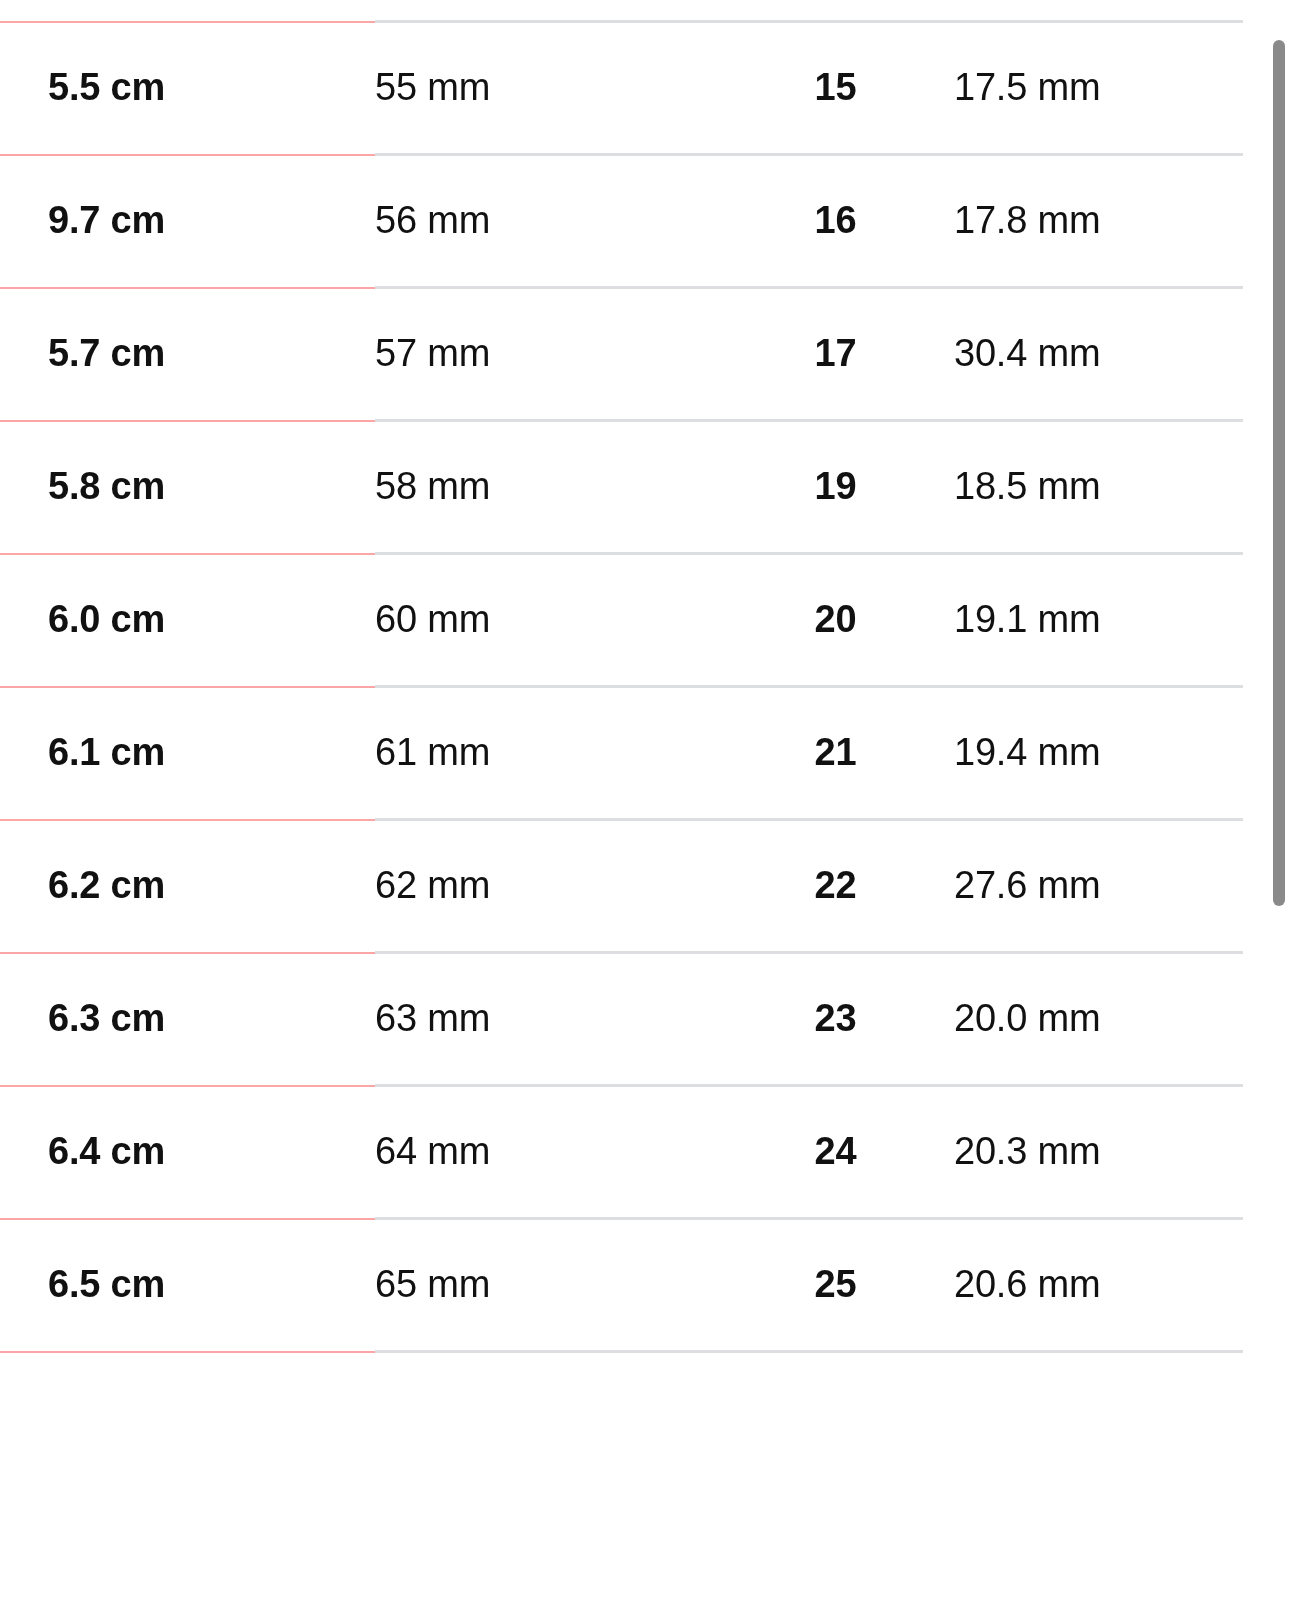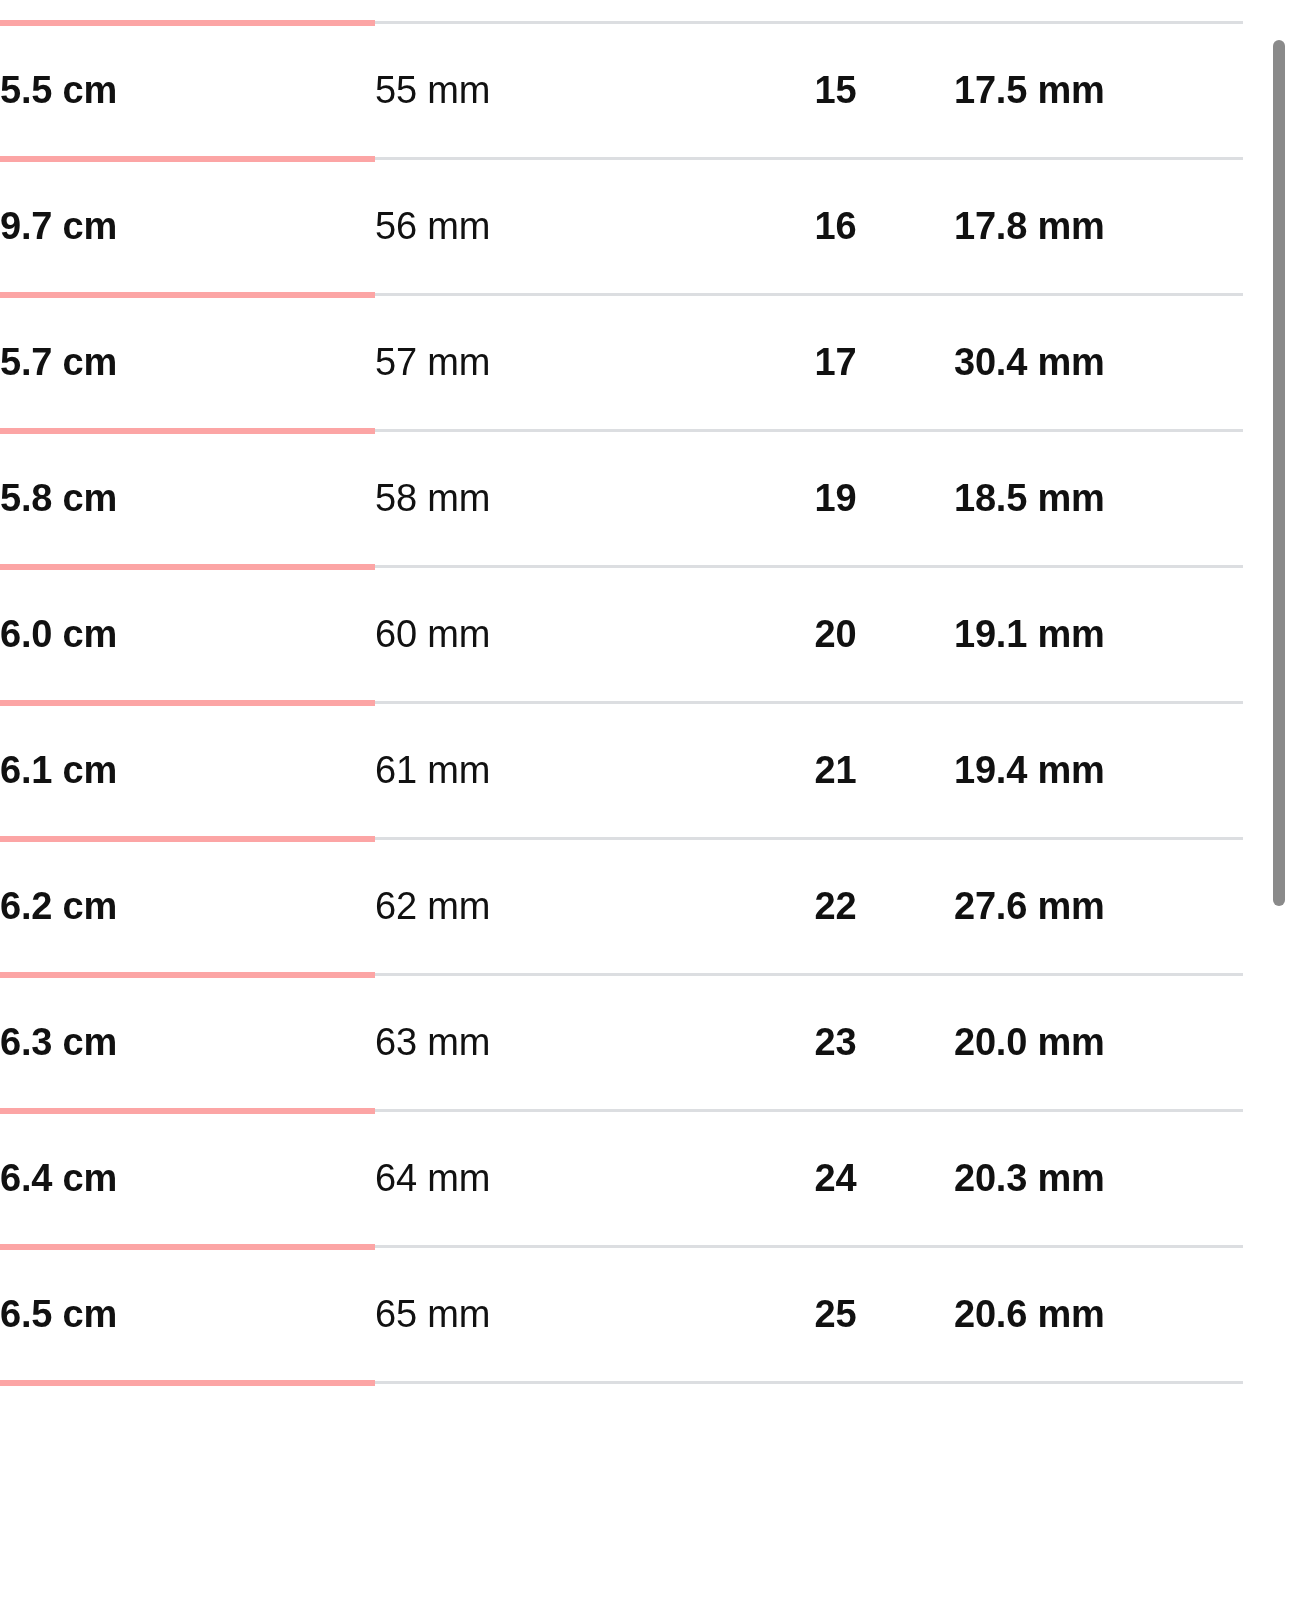--- a/index.html
+++ b/index.html
@@ -58,31 +58,32 @@
     padding-left: 33px;
     font-weight: 400;
   }
   .cell-size {
     padding-left: 0px;
     font-weight: 700;
     text-align: center;
   }
   .cell-dia {
     padding-left: 0px;
-    font-weight: 700;
+    font-weight: 400;
   }
 
   
   .conv-table tr > td {
     border-top: 3px solid #dcdee1;
     border-bottom: 3px solid #dcdee1;
   }
   .conv-table tr > td.cell-cm {
     border-top: 2px solid #ebecee;
-    border-bottom: 6px solid #fca5a5;
+    border-bottom: 2px solid #fca5a5;
+    padding-left: 48px;
   }
 
   .conv-table tr:first-child > td {
     border-top: 3px solid #dcdee1;
   }
   .conv-table tr:first-child > td.cell-cm {
     border-top: 2px solid #ebecee;
   }
 
   

